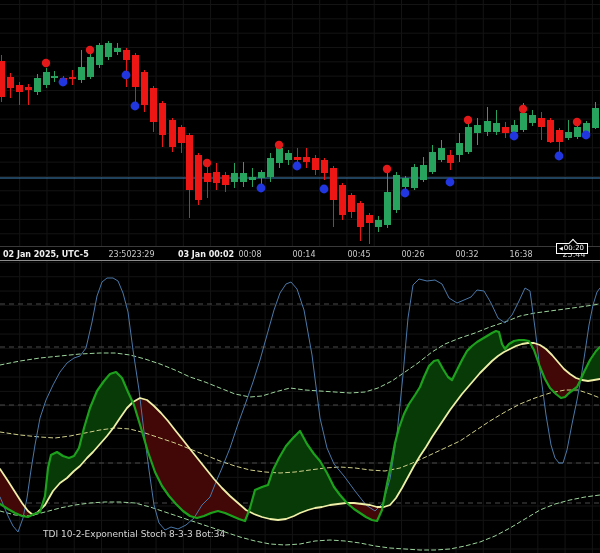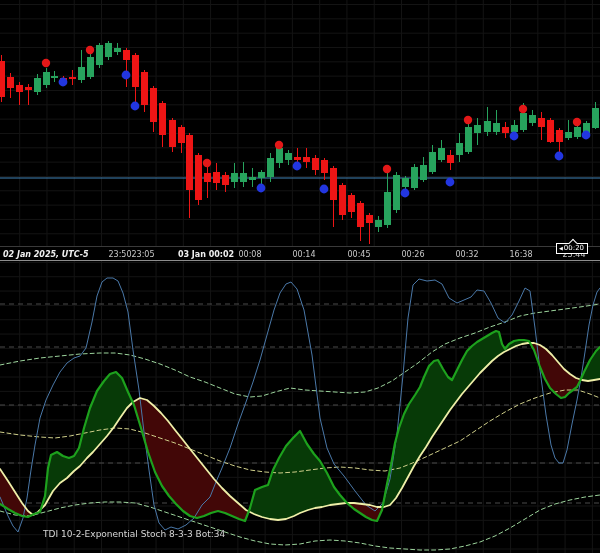--- a/index.html
+++ b/index.html
@@ -358,23 +358,23 @@
         <circle cx="324" cy="189" r="4.4" fill="#2236e0"></circle>
         <circle cx="405" cy="193" r="4.4" fill="#2236e0"></circle>
         <circle cx="450" cy="182" r="4.4" fill="#2236e0"></circle>
         <circle cx="514" cy="136" r="4.4" fill="#2236e0"></circle>
         <circle cx="559" cy="156" r="4.4" fill="#2236e0"></circle>
         <circle cx="586" cy="135" r="4.4" fill="#2236e0"></circle>
       </g>
     </svg>
 
   <div class="axis-strip" id="axisStrip">
-      <span class="axis-label strong left-anchor" style="left: 3px; font-style: italic;">02 Jan 2025, UTC-5</span>
+      <span class="axis-label strong left-anchor" style="left: 3px;">02 Jan 2025, UTC-5</span>
       <span class="axis-label" style="left: 80px; margin-left: 40px;">23:50</span>
-      <span class="axis-label" style="left: 143px;">23:05</span>
+      <span class="axis-label" style="left: 143px;">23:29</span>
       <span class="axis-label strong" style="left: 206px;">03 Jan 00:02</span>
       <span class="axis-label" style="left: 250px;">00:08</span>
       <span class="axis-label" style="left: 304px;">00:14</span>
       <span class="axis-label" style="left: 359px;">00:45</span>
       <span class="axis-label" style="left: 413px;">00:26</span>
       <span class="axis-label" style="left: 467px;">00:32</span>
       <span class="axis-label" style="left: 521px;">16:38</span>
       <span class="axis-label" style="left: 574px;">23:44</span>
     </div>
 

